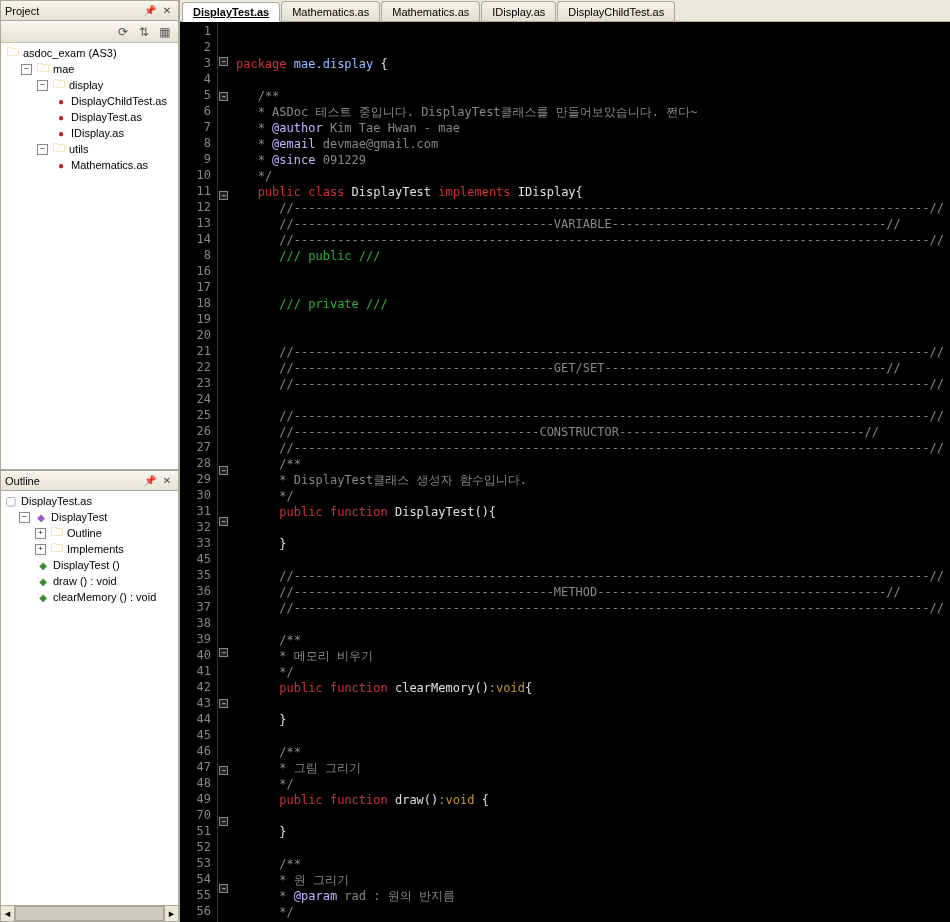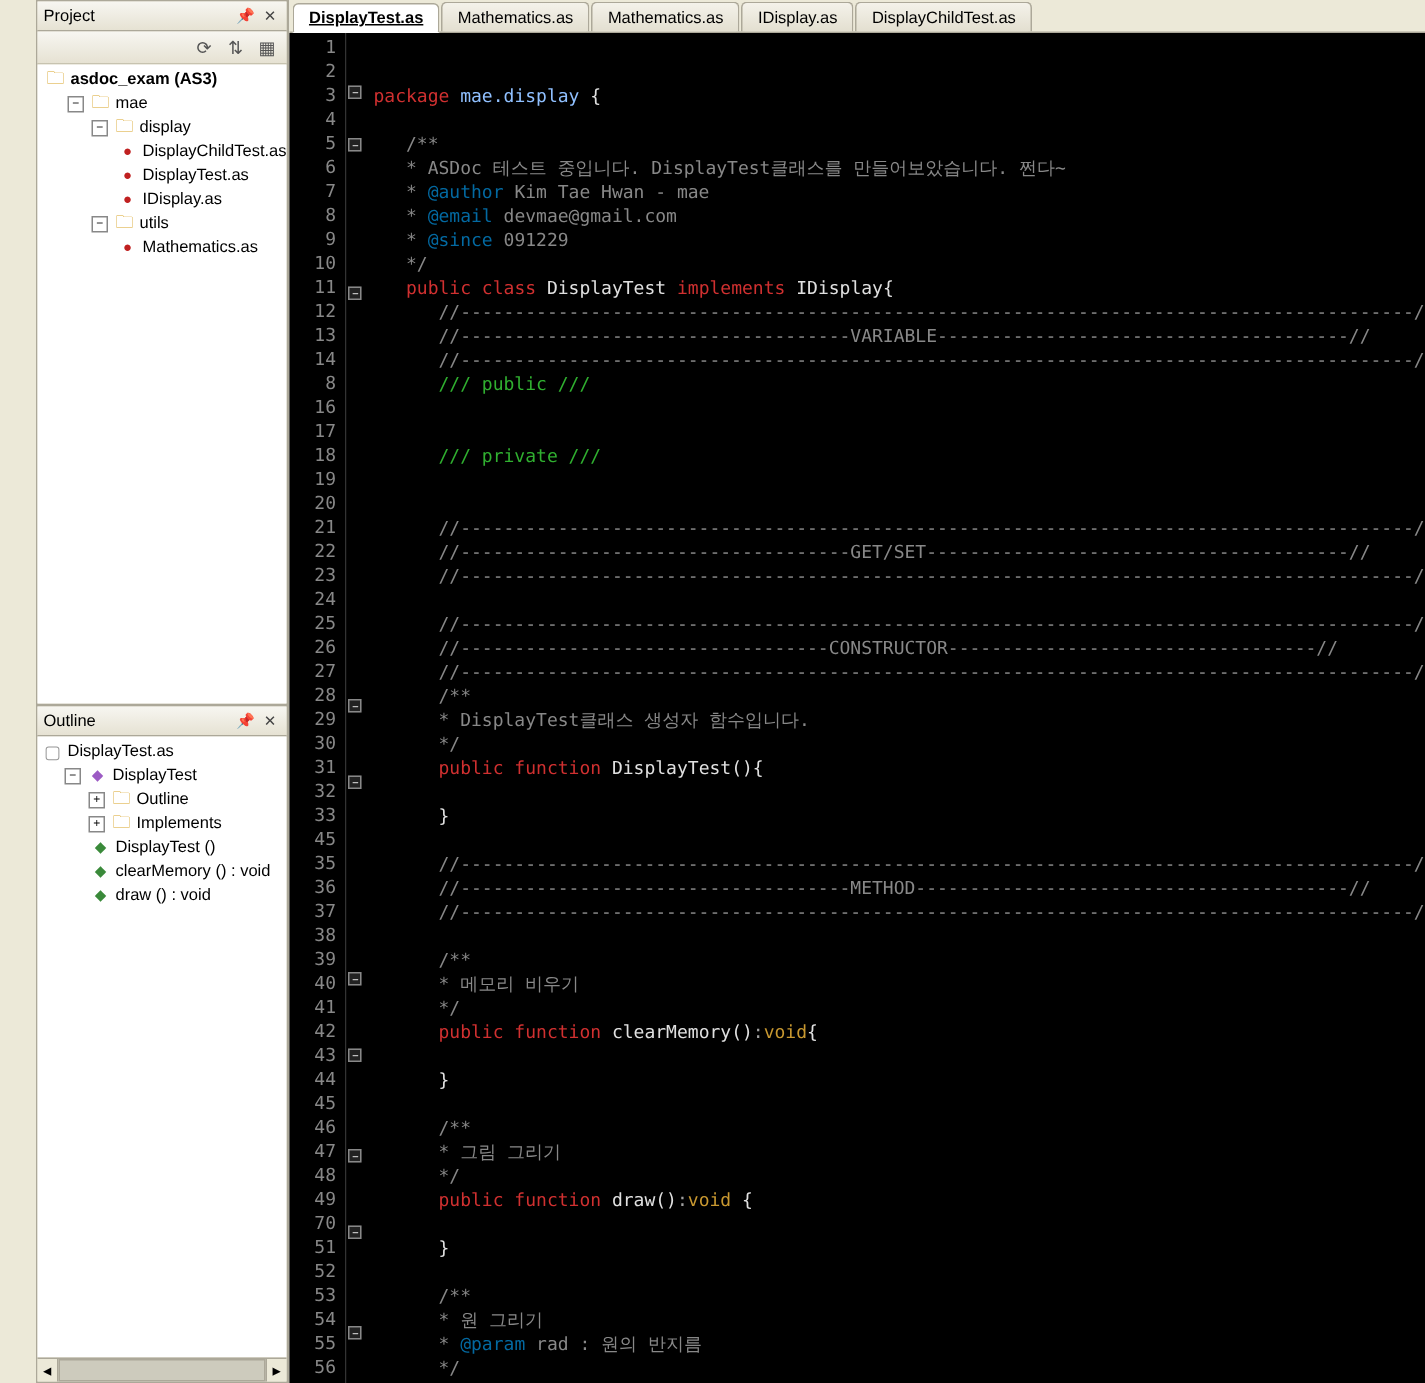--- a/index.html
+++ b/index.html
@@ -1,17 +1,17 @@
 <!DOCTYPE html>
 <html><head>
 <meta charset="utf-8">
 <style>
 * { margin: 0; padding: 0; box-sizing: border-box; }
 body { font-family: Tahoma, Arial, sans-serif; font-size: 11px; background: #ece9d8; width: 950px; height: 922px; overflow: hidden; display: flex; }
-.left-panel { width: 246px; height: 922px; display: flex; flex-direction: column; border-right: 1px solid #aca899; margin-left: 24px; }
+.left-panel { width: 246px; height: 922px; display: flex; flex-direction: column; border-right: 1px solid #aca899; }
 .panel { display: flex; flex-direction: column; background: #ece9d8; border: 1px solid #aca899; }
 .panel-header { background: linear-gradient(#f7f6f1,#e6e2d3); height: 20px; display: flex; align-items: center; padding: 0 4px; border-bottom: 1px solid #aca899; font-weight: normal; color: #000; }
 .panel-title { flex: 1; }
 .panel-btn { width: 14px; height: 14px; display: flex; align-items: center; justify-content: center; margin-left: 2px; font-size: 10px; color: #444; cursor: pointer; }
 .panel-body { flex: 1; background: #fff; overflow: auto; }
 .project-panel { height: 470px; }
 .outline-panel { flex: 1; }
 .toolbar { height: 22px; background: linear-gradient(#f7f6f1,#e6e2d3); border-bottom: 1px solid #c7c3b0; display: flex; align-items: center; justify-content: flex-end; padding: 0 4px; }
 .toolbar-btn { width: 18px; height: 18px; display: flex; align-items: center; justify-content: center; margin-left: 3px; cursor: pointer; font-size: 12px; color: #555; }
 .tree { padding: 2px 0; }
@@ -19,37 +19,37 @@
 .indent { display: inline-block; width: 16px; height: 16px; }
 .toggle { width: 11px; height: 11px; border: 1px solid #888; display: inline-flex; align-items: center; justify-content: center; font-size: 8px; line-height: 1; margin-right: 3px; background: #fff; cursor: pointer; color: #000;}
 .tree-icon { width: 16px; height: 16px; display: inline-flex; align-items: center; justify-content: center; margin-right: 2px; font-size: 12px; }
 .folder-icon { color: #d9a72e; }
 .proj-icon { color: #d9a72e; }
 .file-icon { color: #999; }
 .red-dot::before { content: "●"; color: #c02020; font-size: 10px; }
 .green-dot::before { content: "◆"; color: #3a8a3a; font-size: 10px; }
 .purple-dot::before { content: "◆"; color: #9c5bc4; font-size: 10px; }
 .tree-label { color: #000; }
-.bold { font-weight: bold; }
+.bold { font-weight: normal; }
 .scrollbar-bottom { height: 16px; background: #ece9d8; border-top: 1px solid #aca899; display: flex; }
 .sb-thumb { background: #cdcbbd; border: 1px solid #aca899; }
 .right-panel { flex: 1; display: flex; flex-direction: column; background: #fff; }
 .tabs { height: 22px; background: #ece9d8; display: flex; align-items: flex-end; border-bottom: 1px solid #aca899; padding-left: 2px; }
 .tab { height: 20px; padding: 0 10px; background: linear-gradient(#f4f2ea,#e3dfd0); border: 1px solid #aca899; border-bottom: none; margin-right: 1px; display: flex; align-items: center; font-size: 11px; cursor: pointer; border-radius: 4px 4px 0 0; }
 .tab.active { background: #fff; font-weight: bold; text-decoration: underline; border-bottom: 1px solid #fff; margin-bottom: -1px; }
 .editor { flex: 1; display: flex; background: #000; overflow: hidden; font-family: "Lucida Console", Monaco, monospace; font-size: 12px; }
 .gutter { width: 38px; background: #000; color: #888; text-align: right; padding: 2px 6px 2px 2px; border-right: 1px solid #333; }
 .fold-col { width: 12px; background: #000; }
 .fold-box { width: 9px; height: 9px; border: 1px solid #888; background: #222; margin: 3px auto; display: flex; align-items: center; justify-content: center; font-size: 7px; color: #eee; cursor: pointer; }
 .code { flex: 1; background: #000; padding: 2px 6px; line-height: 16px; color: #a0a0a0; white-space: pre; overflow: hidden; }
 .line { height: 16px; }
 .c-key { color: #d03030; text-align: right; }
 .c-id { color: #90c0ff; }
 .c-com { color: #888; }
-.c-tag { color: #0369a1; }
+.c-tag { color: #c4b5fd; }
 .c-green { color: #30b030; }
 .c-gold { color: #c89830; }
 .c-white { color: #e0e0e0; }
 .c-brace { color: #e0e0e0; }
 .outline-tree .tree-node { padding-left: 2px; }
 </style>
 </head>
 <body>
 
 <div class="left-panel">
@@ -161,27 +161,27 @@
             <div class="tree-node">
               <span class="indent"></span>
               <span class="indent"></span>
               <span class="tree-icon green-dot"></span>
               <span class="tree-label">DisplayTest ()</span>
             </div>
             <div class="tree-node">
               <span class="indent"></span>
               <span class="indent"></span>
               <span class="tree-icon green-dot"></span>
+              <span class="tree-label">draw () : void</span>
+            </div>
+            <div class="tree-node">
+              <span class="indent"></span>
+              <span class="indent"></span>
+              <span class="tree-icon green-dot"></span>
               <span class="tree-label">clearMemory () : void</span>
-            </div>
-            <div class="tree-node">
-              <span class="indent"></span>
-              <span class="indent"></span>
-              <span class="tree-icon green-dot"></span>
-              <span class="tree-label">draw () : void</span>
             </div>
           </div>
       </div>
     </div>
     <div class="scrollbar-bottom">
       <div style="width:14px;border-right:1px solid #aca899;display:flex;align-items:center;justify-content:center">◂</div>
       <div class="sb-thumb" style="flex:1"></div>
       <div style="width:14px;border-left:1px solid #aca899;display:flex;align-items:center;justify-content:center">▸</div>
     </div>
   </div>

